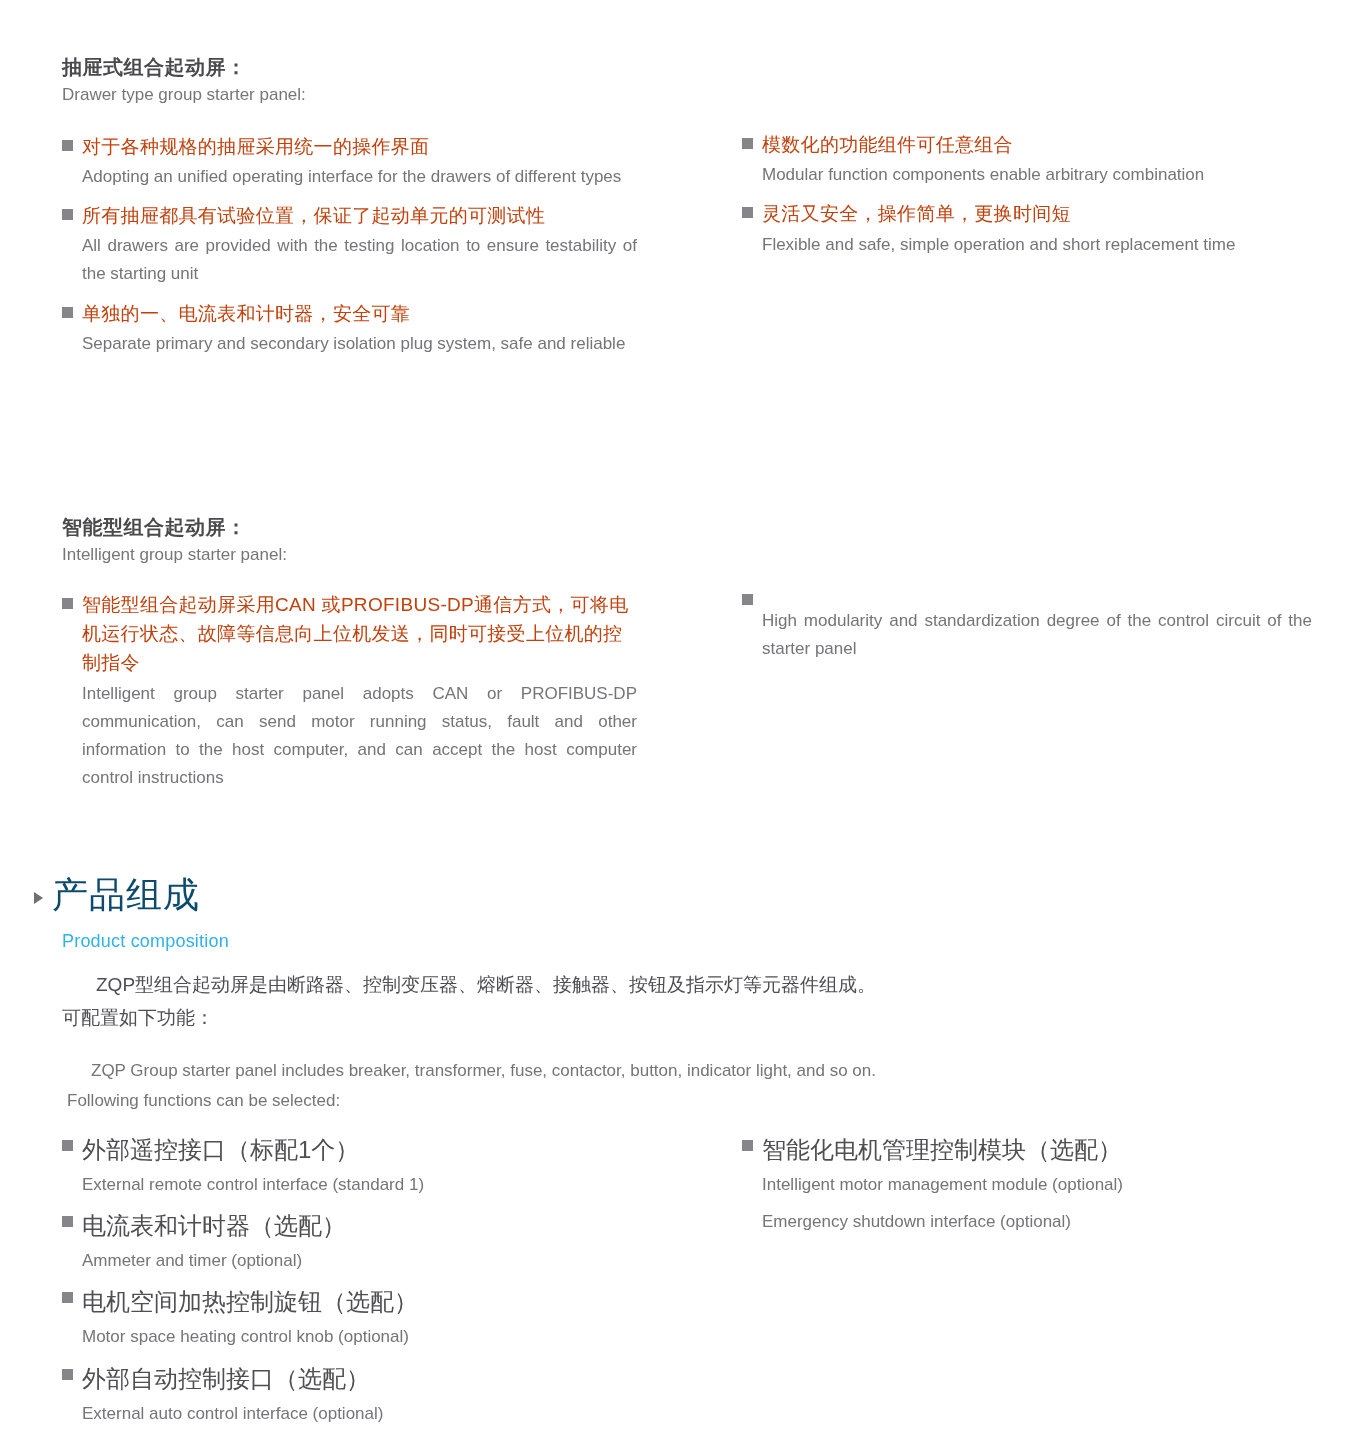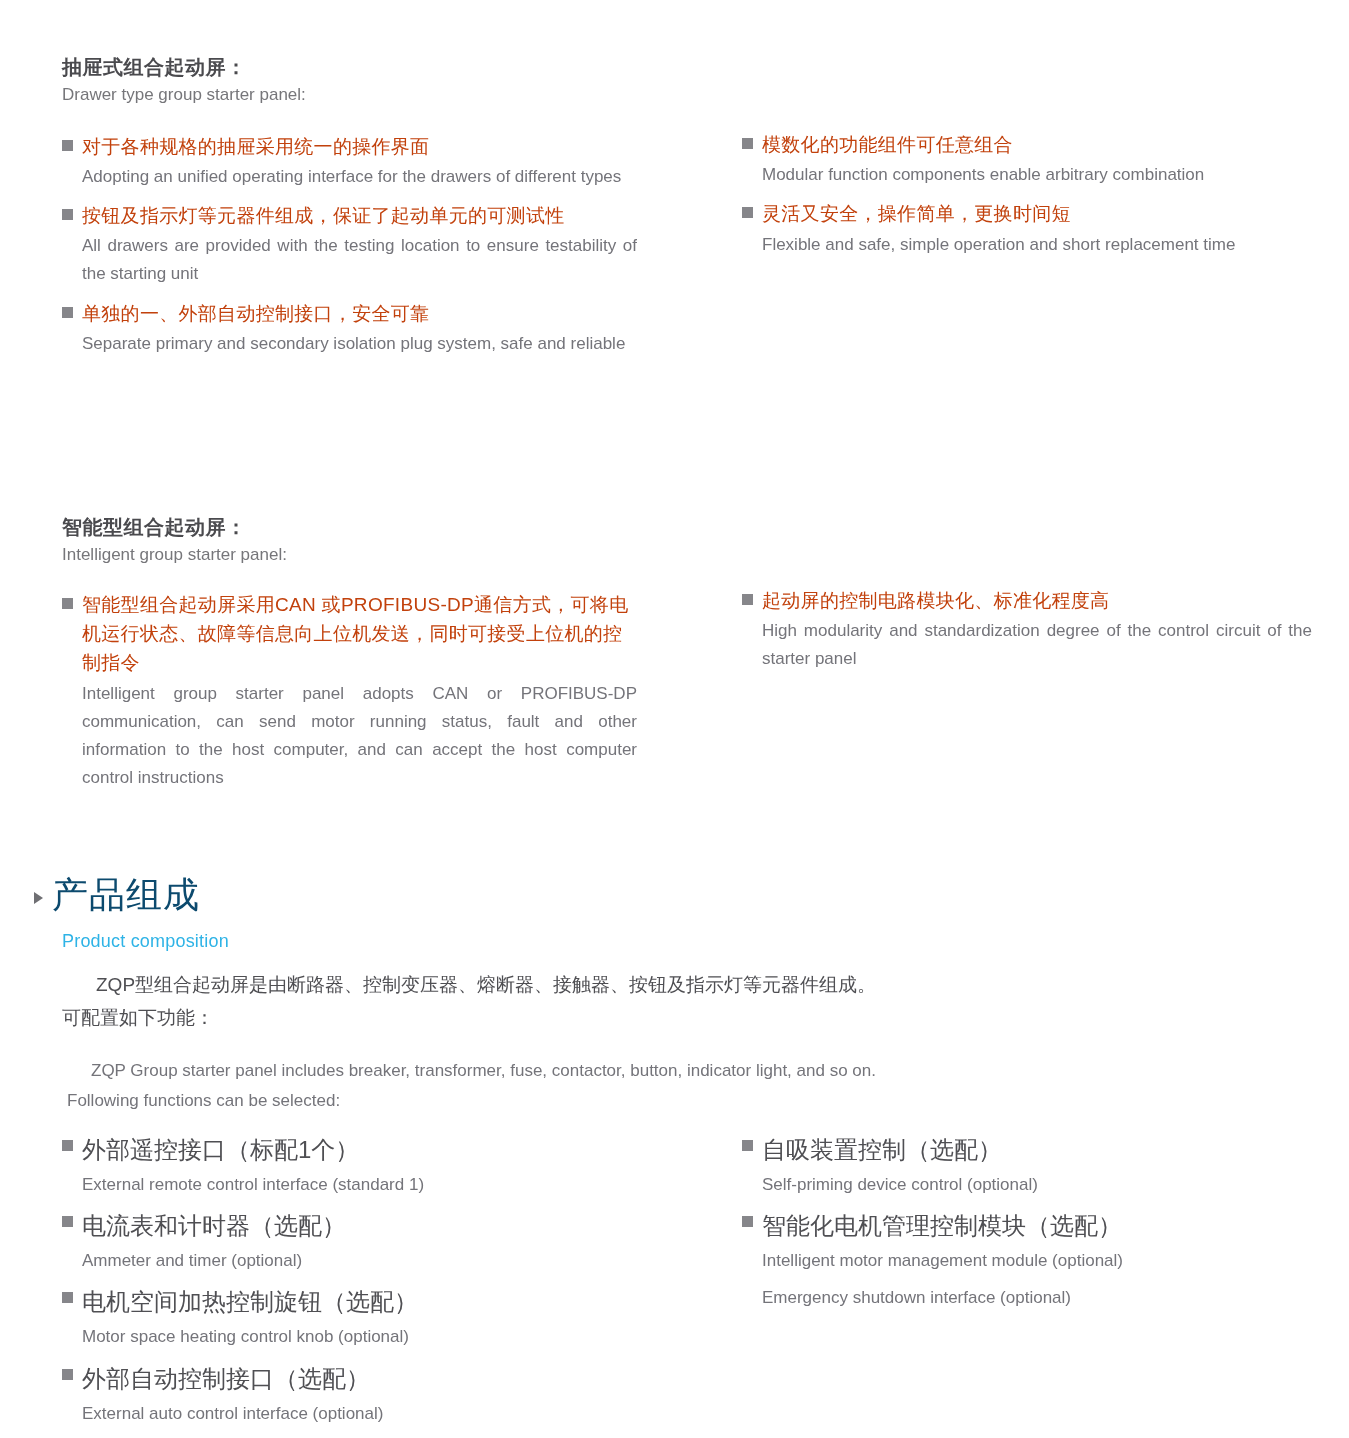--- a/index.html
+++ b/index.html
@@ -161,27 +161,27 @@
     <div style="height:14px"></div>
 
     <div class="bullet-row">
       <span class="sq"></span>
       <span class="b-cn">对于各种规格的抽屉采用统一的操作界面</span>
     </div>
     <div class="b-en indent-en">Adopting an unified operating interface for the drawers of different types</div>
 
     <div class="bullet-row">
       <span class="sq"></span>
-      <span class="b-cn">按钮及指示灯等元器件组成，保证了起动单元的可测试性</span>
+      <span class="b-cn">所有抽屉都具有试验位置，保证了起动单元的可测试性</span>
     </div>
     <div class="b-en indent-en">All drawers are provided with the testing location to ensure testability of the starting unit</div>
 
     <div class="bullet-row">
       <span class="sq"></span>
-      <span class="b-cn">单独的一、外部自动控制接口，安全可靠</span>
+      <span class="b-cn">单独的一、电流表和计时器，安全可靠</span>
     </div>
     <div class="b-en indent-en">Separate primary and secondary isolation plug system, safe and reliable</div>
   </div>
 
   <div class="col-right" id="block1-right">
     <div class="bullet-row" style="margin-top:0">
       <span class="sq"></span>
       <span class="b-cn">模数化的功能组件可任意组合</span>
     </div>
     <div class="b-en indent-en">Modular function components enable arbitrary combination</div>
@@ -202,21 +202,20 @@
     <div class="bullet-row">
       <span class="sq"></span>
       <span class="b-cn">智能型组合起动屏采用CAN 或PROFIBUS-DP通信方式，可将电机运行状态、故障等信息向上位机发送，同时可接受上位机的控制指令</span>
     </div>
     <div class="b-en indent-en">Intelligent group starter panel adopts CAN or PROFIBUS-DP communication, can send motor running status, fault and other information to the host computer, and can accept the host computer control instructions</div>
   </div>
 
   <div class="col-right" id="block2-right">
     <div class="bullet-row" style="margin-top:0">
       <span class="sq"></span>
-      <span class="b-cn">起动屏的控制电路模块化、标准化程度高</span>
     </div>
     <div class="b-en indent-en">High modularity and standardization degree of the control circuit of the starter panel</div>
   </div>
 
   <div class="prod-head">
     <span class="tri"></span>
     <span class="prod-cn">产品组成</span>
   </div>
   <div class="prod-en">Product composition</div>
 
@@ -251,27 +250,20 @@
         <span class="comp-cn">外部自动控制接口（选配）</span>
       </div>
       <div class="comp-en">External auto control interface (optional)</div>
     </div>
   </div>
 
   <div class="col-right" id="comp-right">
     <div class="comp-item">
       <div class="bullet-row" style="margin-top:0">
         <span class="sq"></span>
-        <span class="comp-cn">自吸装置控制（选配）</span>
-      </div>
-      <div class="comp-en">Self-priming device control (optional)</div>
-    </div>
-    <div class="comp-item">
-      <div class="bullet-row" style="margin-top:0">
-        <span class="sq"></span>
         <span class="comp-cn">智能化电机管理控制模块（选配）</span>
       </div>
       <div class="comp-en">Intelligent motor management module (optional)</div>
     </div>
     <div class="comp-item">
       <div class="comp-en">Emergency shutdown interface (optional)</div>
     </div>
   </div>
 
 </div>

